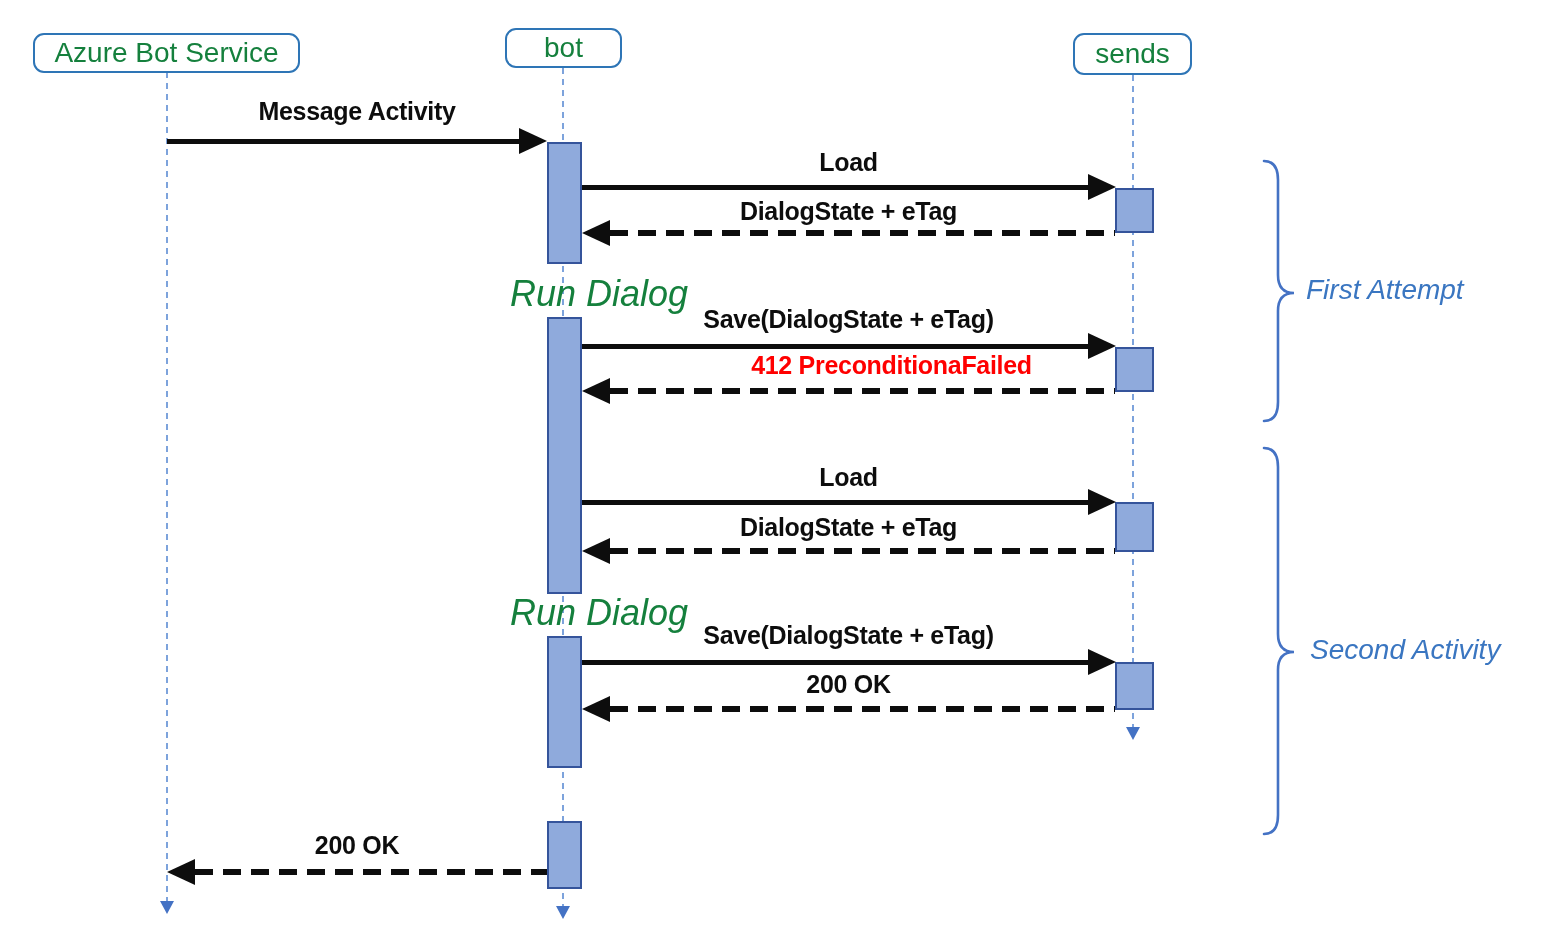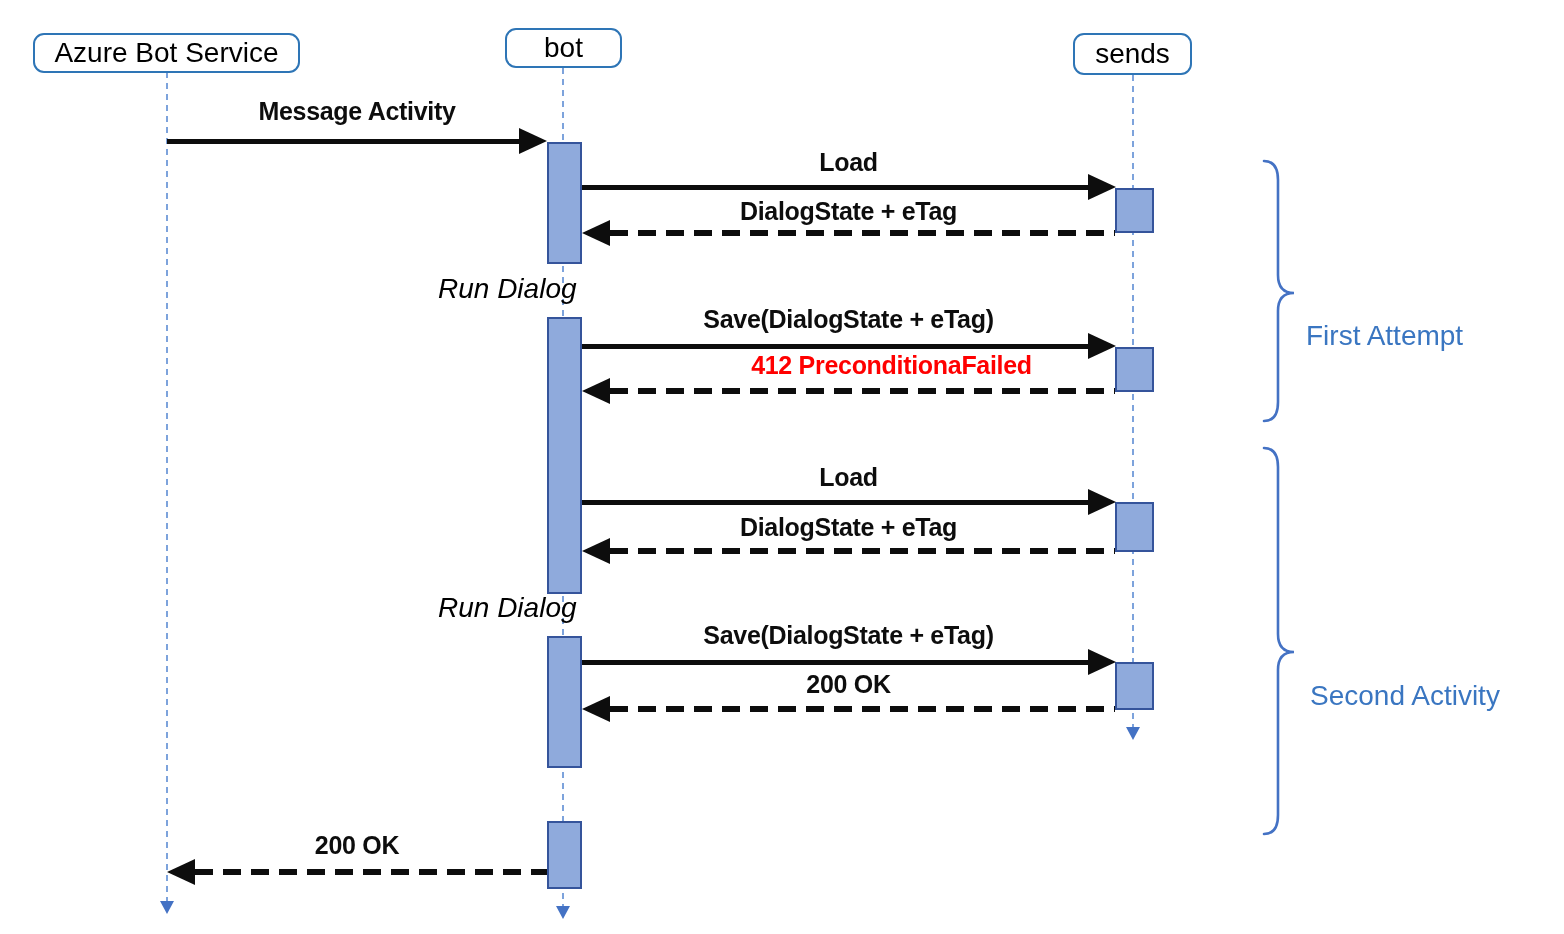--- a/index.html
+++ b/index.html
@@ -5,21 +5,21 @@
   html,body { margin:0; padding:0; background:#fff; }
   .diagram {
     position:relative; width:1564px; height:934px; background:#ffffff;
     font-family:"Liberation Sans", sans-serif; overflow:hidden;
   }
   
   .actor-box {
     position:absolute; box-sizing:border-box; background:#ffffff;
     border:2.5px solid #2E75B6; border-radius:11px;
     display:flex; align-items:center; justify-content:center;
-    color:#000000; font-size:28px; z-index:5;
+    color:#15803d; font-size:28px; z-index:5;
   }
   
   .lifeline {
     position:absolute; width:2px; z-index:0;
     background:repeating-linear-gradient(180deg,#7DA3DC 0 6px, transparent 6px 11px);
   }
   .lifeline-end {
     position:absolute; width:0; height:0; z-index:1;
     border-left:7px solid transparent; border-right:7px solid transparent;
     border-top:13px solid #4472C4;
@@ -50,26 +50,26 @@
     border-right:28px solid #0d0d0d;
   }
   
   .msg-label {
     position:absolute; text-align:center; color:#0d0d0d;
     font-size:25px; font-weight:bold; letter-spacing:-0.3px; z-index:4;
     line-height:1.2;
   }
   .msg-label.red { color:#FF0000; }
   .blue-note {
-    position:absolute; text-align:left; color:#000000;
-    font-size:28px; font-style:italic; z-index:4; line-height:1.15;
+    position:absolute; text-align:right; color:#15803d;
+    font-size:36px; font-style:italic; z-index:4; line-height:1.15;
   }
   .group-label {
-    position:absolute; color:#3A76C1; font-size:28px; 
-    white-space:nowrap; z-index:4;margin-top:46px;
+    position:absolute; color:#3A76C1; font-size:28px; font-style:italic;
+    white-space:nowrap; z-index:4;
   }
   .brace { position:absolute; z-index:1; }
 </style>
 </head>
 <body>
 
 <div class="diagram">
 
   <div class="lifeline" style="left:166px; top:72px; height:830px;"></div>
   <div class="lifeline" style="left:562px; top:68px; height:838px;"></div>

